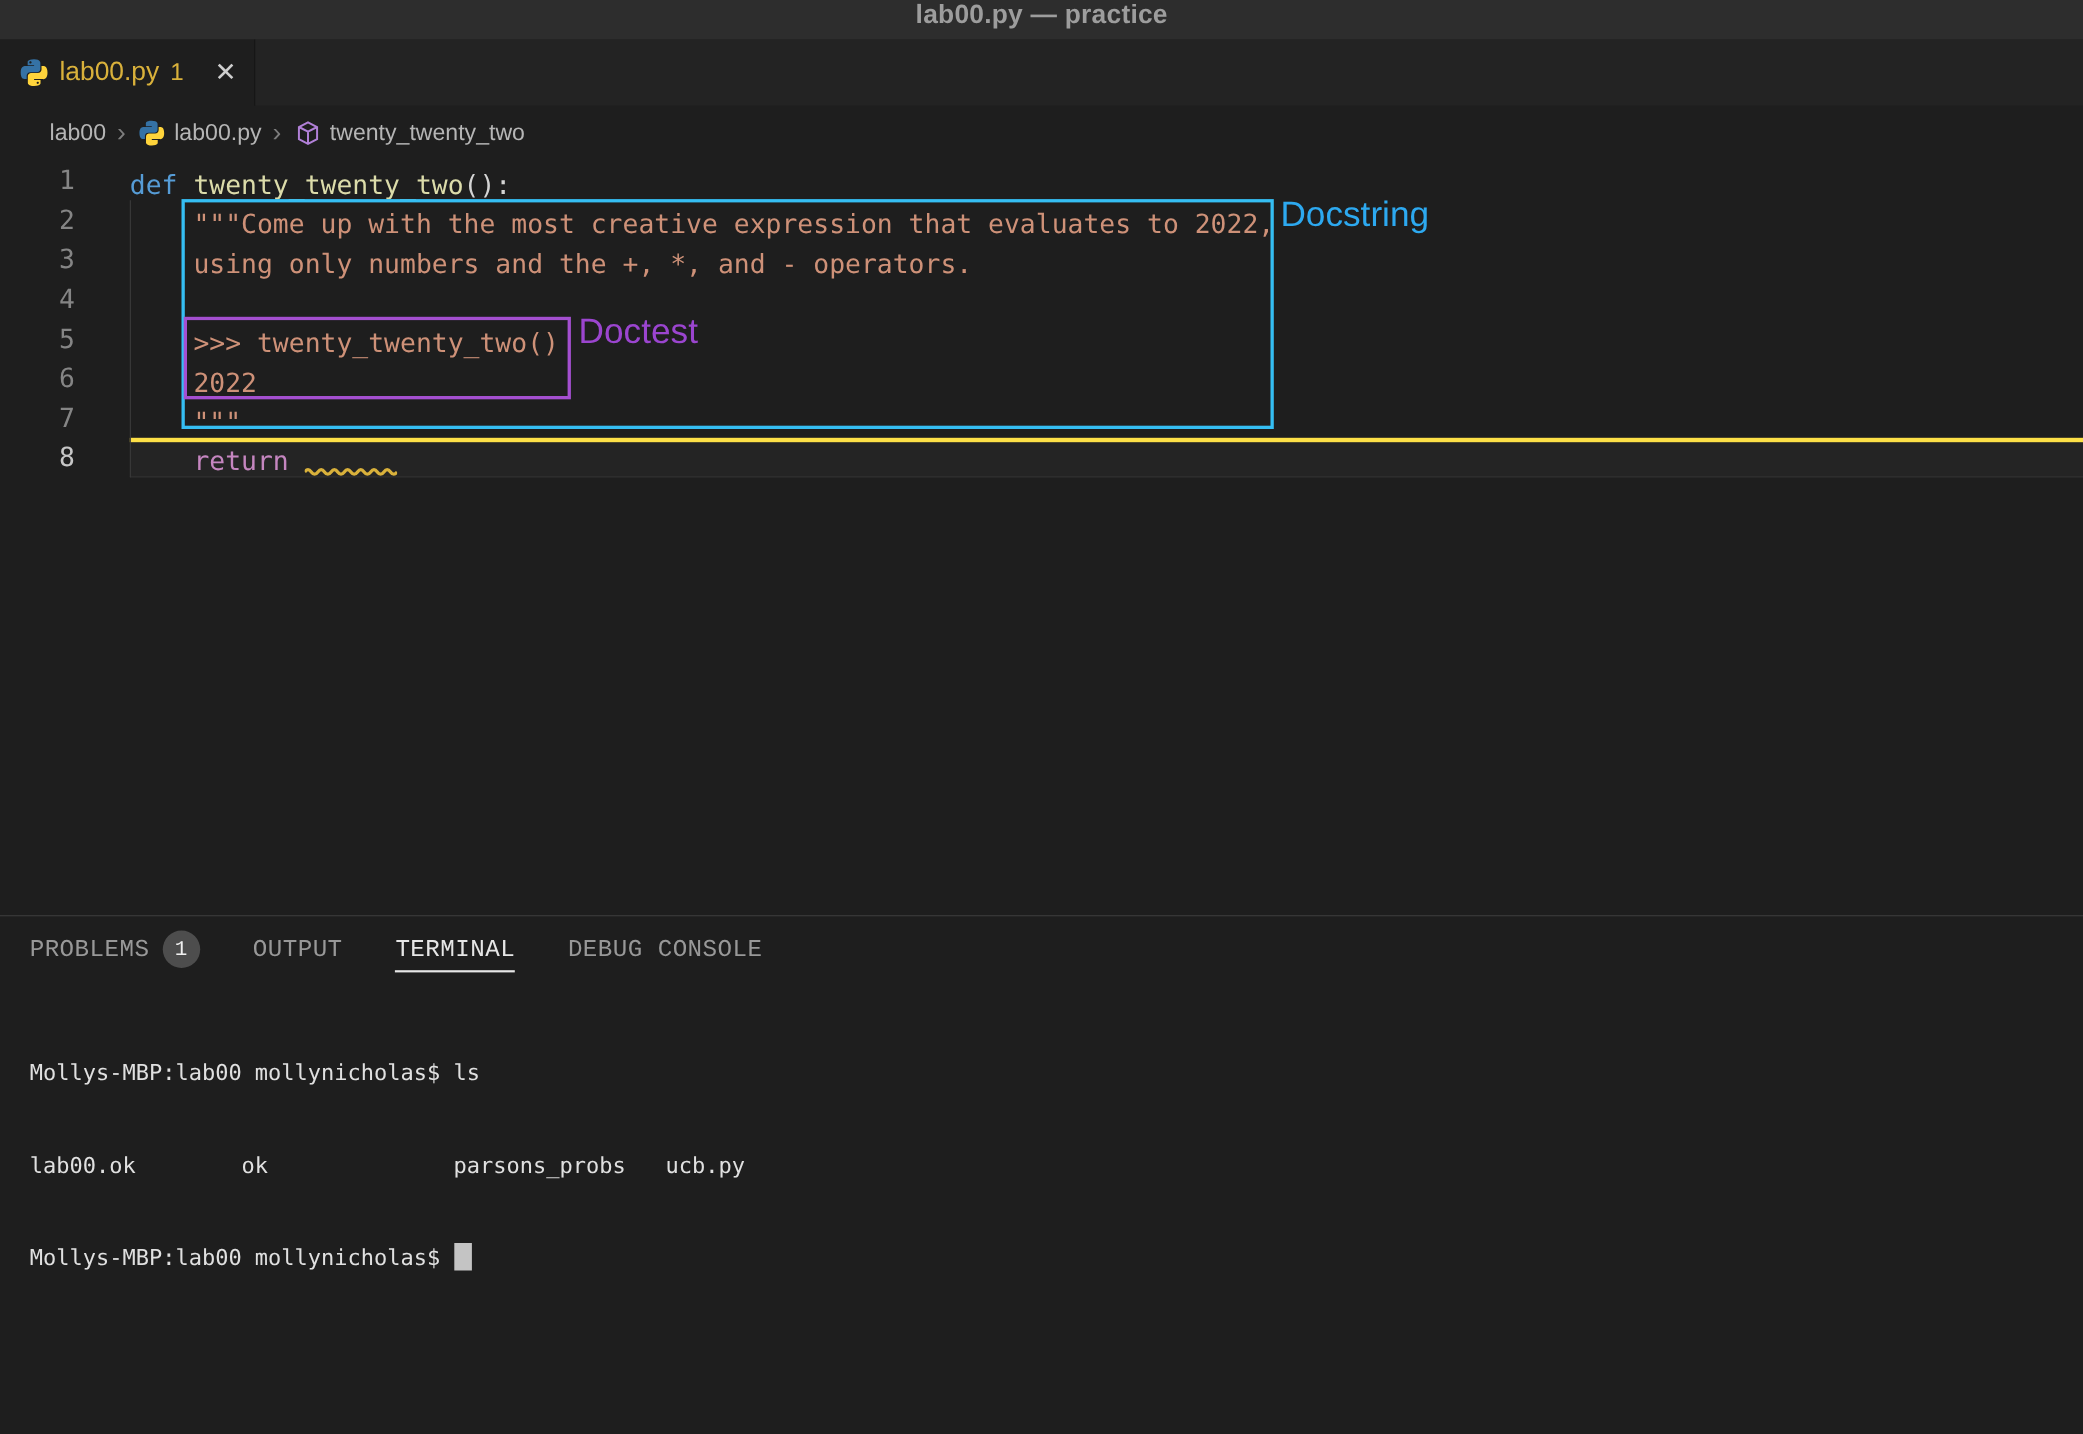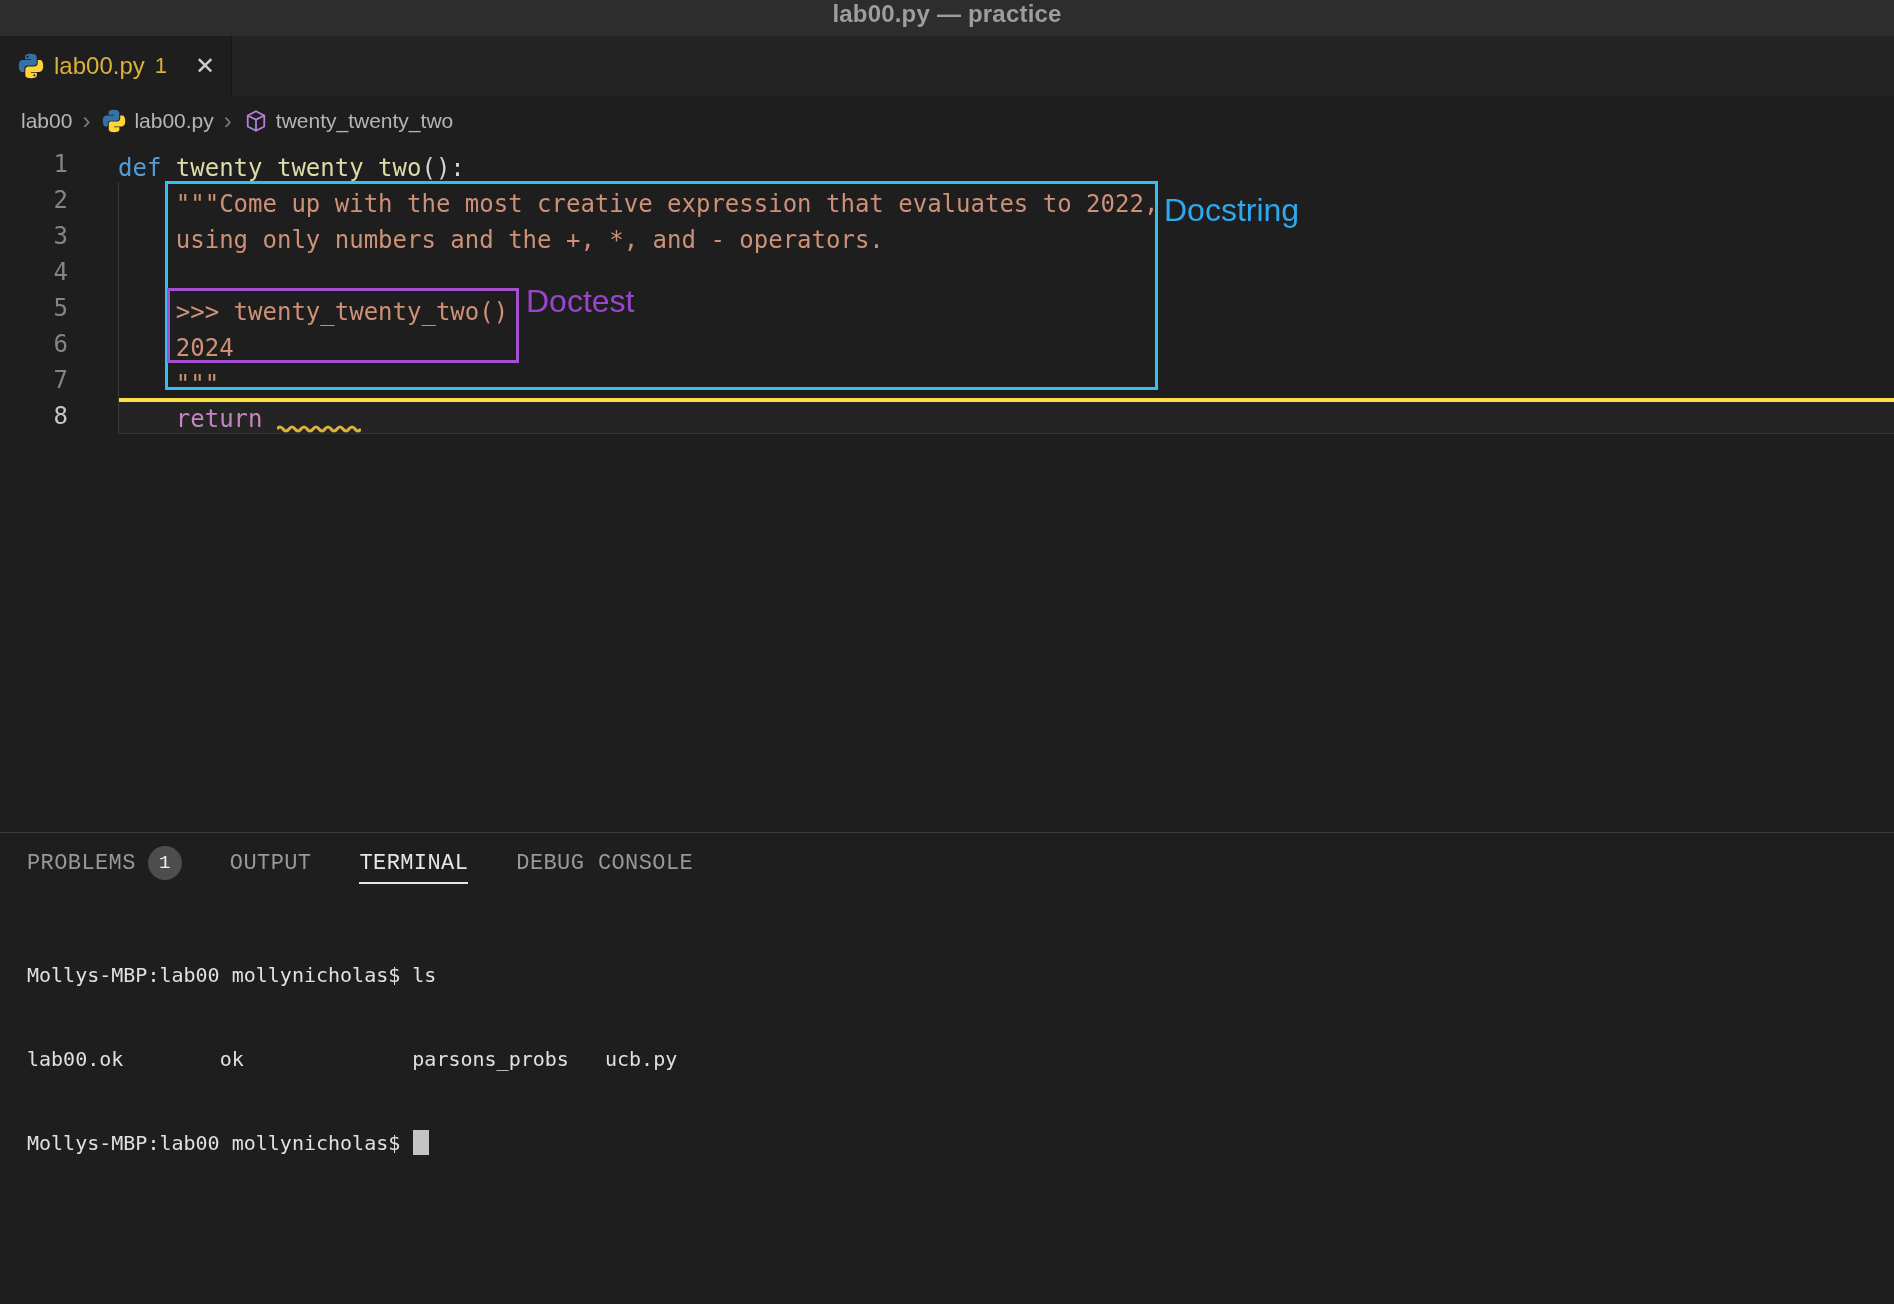--- a/index.html
+++ b/index.html
@@ -19,21 +19,21 @@
     width:232px; background:#1e1e1e; display:flex; align-items:center;
     padding:0 16px 0 18px; border-right:1px solid #161616;
   }
   .tab .pyicon { width:26px; height:26px; flex:none; }
   .tab-label { margin-left:10px; font-size:24px; color:#d9b13b; }
   .tab-badge { margin-left:10px; font-size:22px; color:#d9b13b; }
   .tab-close { margin-left:auto; font-size:24px; color:#cfcfcf; cursor:pointer; }
   
   .breadcrumb {
     height:50px; display:flex; align-items:center; padding-left:19px;
-    font-size:21px; color:#b5b5b5;
+    font-size:21px; color:#b5b5b5;margin-left:24px;
   }
   .crumb { margin:0 2px; }
   .crumb-sep { margin:0 8px; color:#7d7d7d; font-size:24px; line-height:1; }
   .crumb-icon { width:24px; height:24px; margin:0 6px 0 4px; }
   
   .editor { position:relative; height:686px; }
   .code-row {
     display:flex; height:36px; align-items:center;
     font-family:"DejaVu Sans Mono","Liberation Mono",monospace; font-size:24px; white-space:pre;
   }
@@ -49,21 +49,21 @@
   .plain{ color:#d4d4d4; }
   .str  { color:#ce9178; }
   .kw2  { color:#c586c0; }
   .indent-guide { position:absolute; left:118px; top:36px; width:1px; height:252px; background:#3a3a3a; }
   .squiggle { position:relative; top:8px; display:inline-block; }
   
   .anno-box { position:absolute; border:3px solid; pointer-events:none; }
   .box-docstring { left:165px; top:35px;  width:993px; height:209px; border-color:#35bef3; }
   .box-doctest   { left:167px; top:142px; width:352px; height:75px;  border-color:#a44fd0; }
   .anno-label { position:absolute; font-size:32px; font-weight:500; }
-  .label-docstring { left:1164px; top:46px;  color:#2da9f0; }
+  .label-docstring { left:1164px; top:30px;  color:#2da9f0; }
   .label-doctest   { left:526px;  top:137px; color:#9b45cf; }
   
   .panel { border-top:1px solid #3d3d3d; }
   .panel-header { height:68px; display:flex; align-items:center; padding-left:27px;font-family:Liberation Mono, monospace; }
   .panel-tab {
     display:flex; align-items:center; margin-right:48px; font-size:22px;
     letter-spacing:0.4px; color:#989898; padding-bottom:8px; cursor:pointer;
   }
   .panel-tab.active { color:#e6e6e6; padding-bottom:6px; border-bottom:2px solid #e6e6e6; }
   .panel-badge {
@@ -140,21 +140,21 @@
     <div class="codecell"><span class="str"></span></div>
   </div>
 
   <div class="code-row">
     <div class="gutter">5</div>
     <div class="codecell"><span class="str">    &gt;&gt;&gt; twenty_twenty_two()</span></div>
   </div>
 
   <div class="code-row">
     <div class="gutter">6</div>
-    <div class="codecell"><span class="str">    2024</span></div>
+    <div class="codecell"><span class="str">    2022</span></div>
   </div>
 
   <div class="code-row">
     <div class="gutter">7</div>
     <div class="codecell"><span class="str">    """</span></div>
   </div>
 
   <div class="code-row">
     <div class="gutter active">8</div>
     <div class="codecell activeline">

